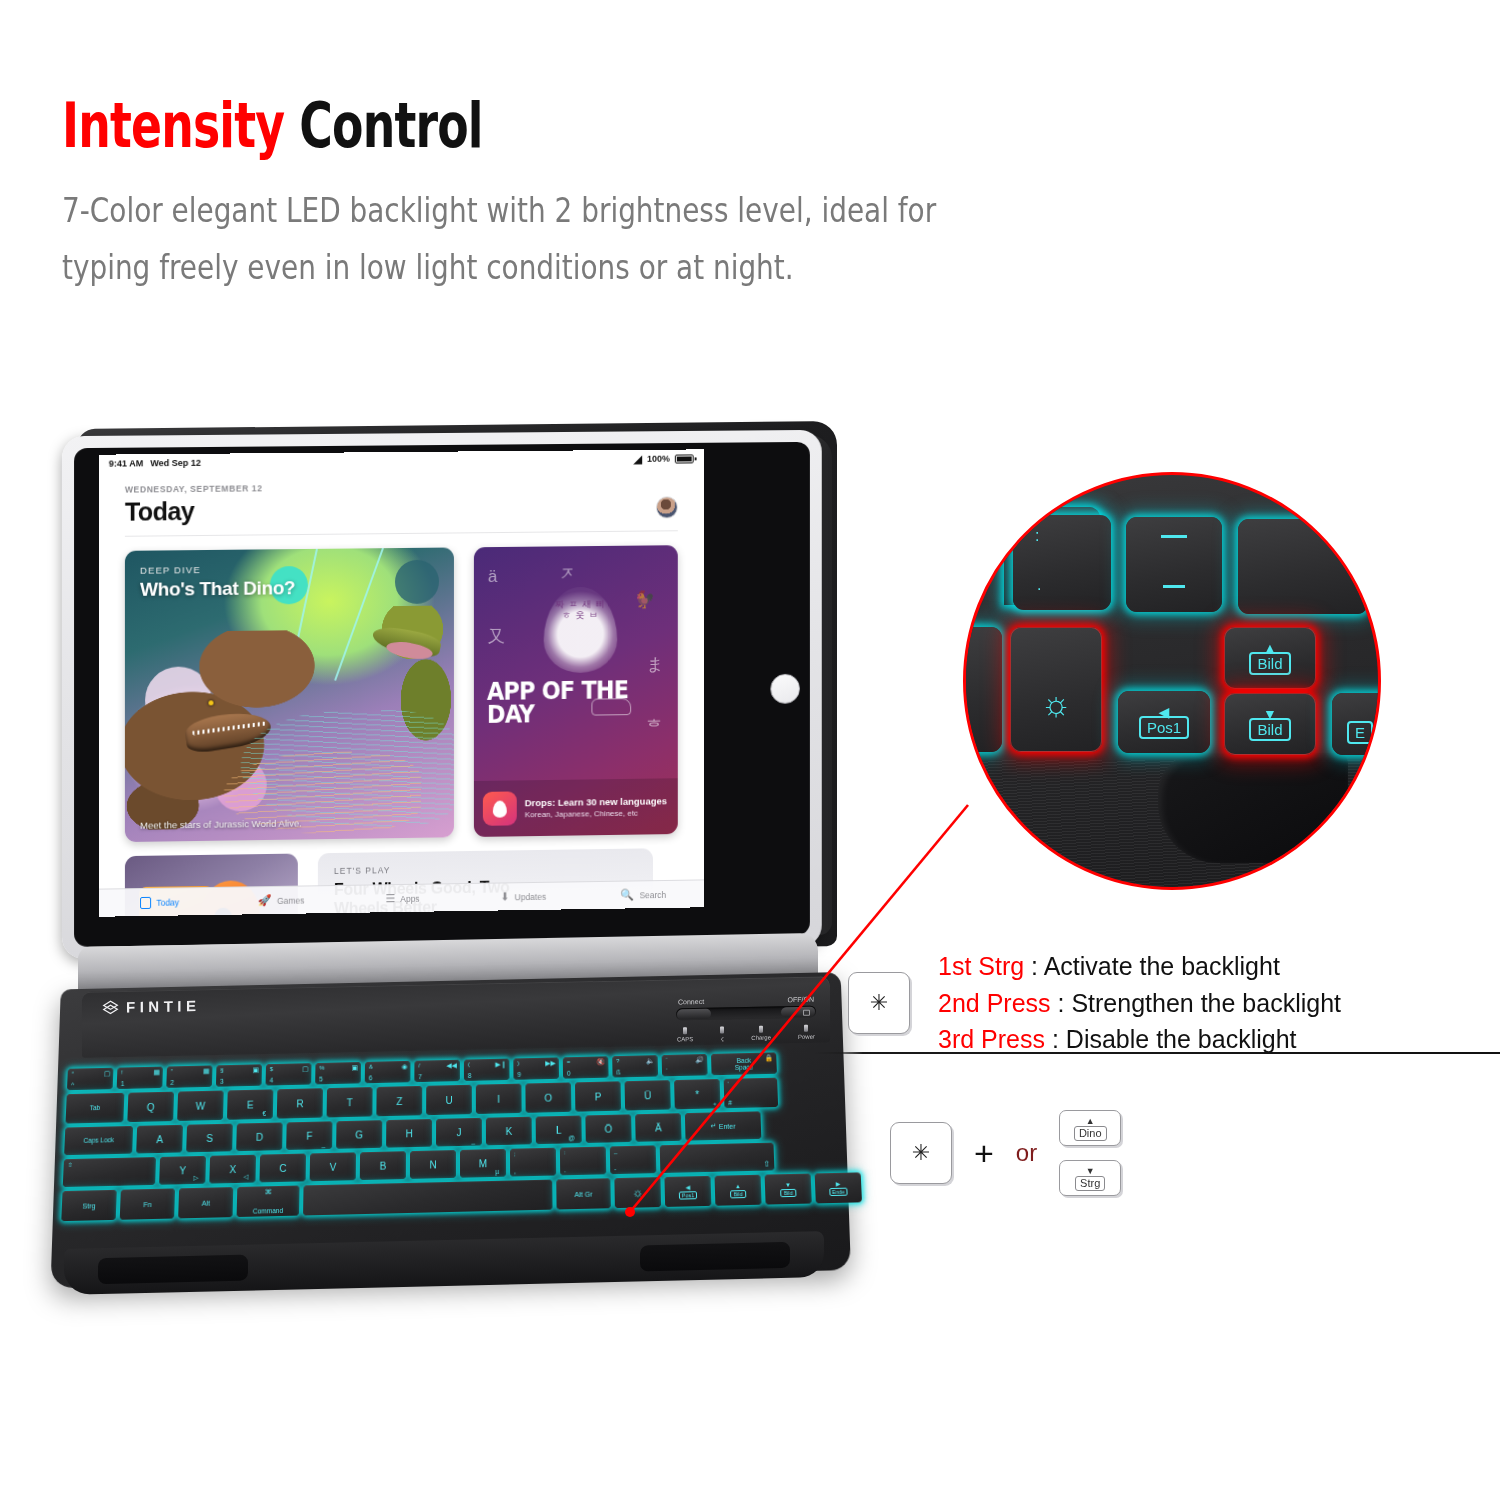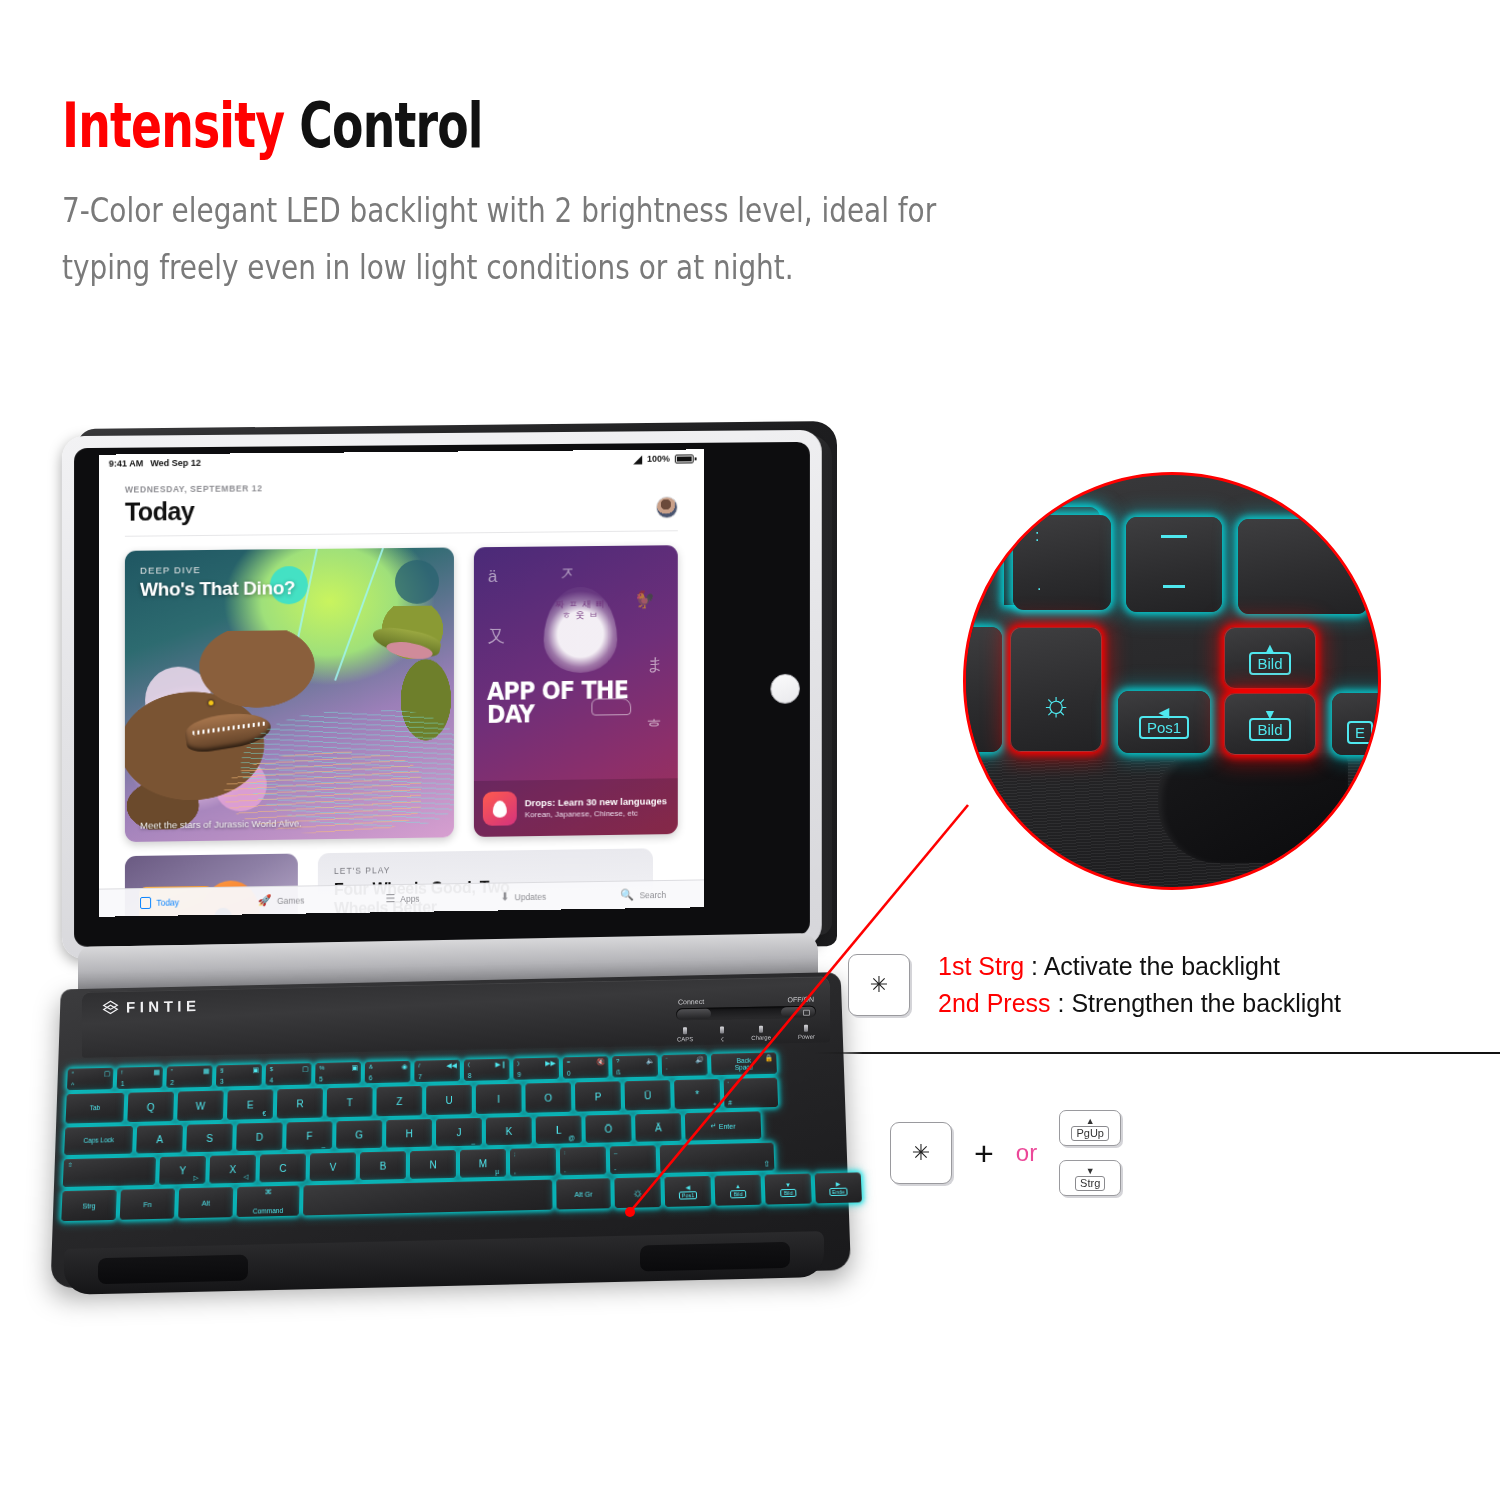--- a/index.html
+++ b/index.html
@@ -269,21 +269,21 @@
   .kcap.small .pg { border:1px solid #8a8a8e; border-radius:3px; font-size:11px; padding:0 4px;
       color:#333; line-height:13px; }
   #press-lines { font-size:25px; line-height:1.46; color:#111; white-space:nowrap; }
   #press-lines .n { color:#ff0000; }
 
   #divider { position:absolute; left:815px; top:1052px; width:685px; height:2px;
       background:linear-gradient(90deg,rgba(0,0,0,0) 0%,#1a1a1a 7%,#111 100%); }
 
   #instr2 { position:absolute; left:890px; top:1110px; display:flex; align-items:center; gap:22px; }
   #plus { font-size:34px; color:#111; font-weight:300; line-height:1; }
-  #or-word { font-size:24px; color:#ec4899;text-align:right; }
+  #or-word { font-size:24px; color:#7f1d1d;text-align:right; }
   #pg-stack { display:flex; flex-direction:column; gap:14px; }
   #change-label { font-size:30px; color:#ff0000; margin-left:28px; white-space:nowrap; }
 </style>
 </head>
 <body>
 
 <div id="header">
   <div id="title"><span class="hl">Intensity</span><span class="rest"> Control</span></div>
   <div id="subtitle">
     <div>7-Color elegant LED backlight with 2 brightness level, ideal for</div>
@@ -756,34 +756,37 @@
   <div class="kcap">
     <span class="star">✳</span>
   </div>
   <div id="press-lines">
     <div>
       <span class="n">1st Strg</span><span> : </span><span>Activate the backlight</span>
     </div>
     <div>
       <span class="n">2nd Press</span><span> : </span><span>Strengthen the backlight</span>
     </div>
+    <div>
+      <span class="n">3rd Press</span><span> : </span><span>Disable the backlight</span>
+    </div>
   </div>
 </div>
 
 <div id="divider"></div>
 
 <div id="instr2">
   <div class="kcap">
     <span class="star">✳</span>
   </div>
   <div id="plus">+</div>
   <div id="or-word">or</div>
   <div id="pg-stack">
     <div class="kcap small">
       <span class="arr">▲</span>
-      <span class="pg">PgUp</span>
+      <span class="pg">Dino</span>
     </div>
     <div class="kcap small">
       <span class="arr">▼</span>
       <span class="pg">Strg</span>
     </div>
   </div>
 </div>
 
 </body></html>

